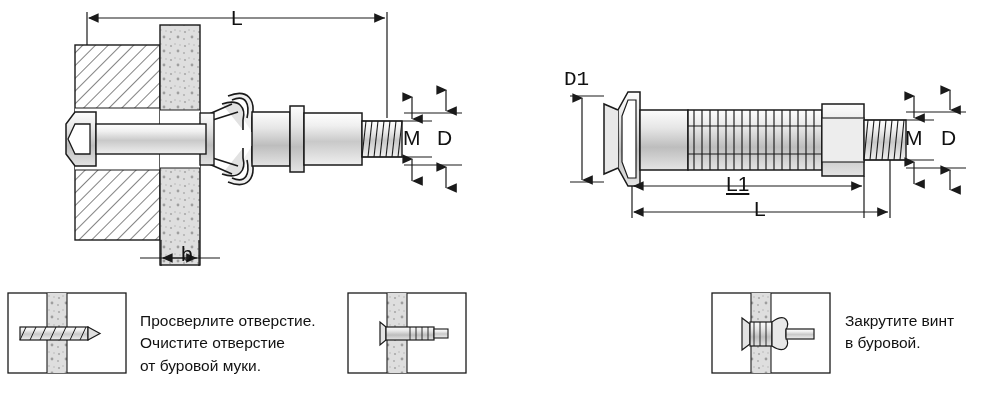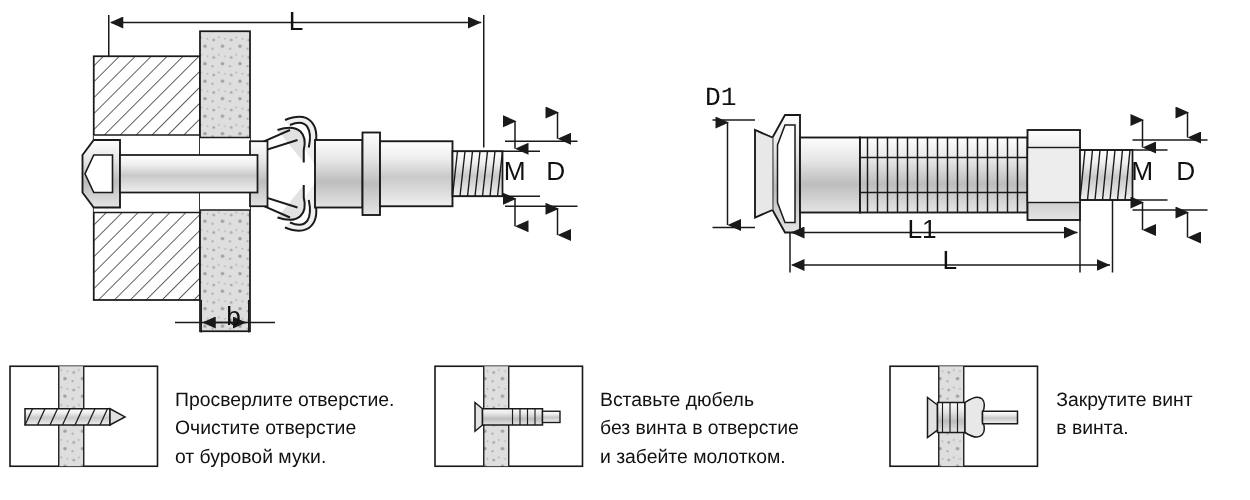--- a/index.html
+++ b/index.html
@@ -306,27 +306,24 @@
       </g>
     </g>
   </svg>
 
   <div class="dim-label" style="left:231px;top:6px;">L</div>
   <div class="dim-label" style="left:181px;top:242px;">b</div>
   <div class="dim-label" style="left:403px;top:126px;">M</div>
   <div class="dim-label" style="left:437px;top:126px;">D</div>
 
   <div class="dim-label" style="left:564px;top:68px;font-family:Liberation Mono, monospace;">D1</div>
-  <div class="dim-label" style="left:726px;top:172px;">L1</div>
+  <div class="dim-label" style="left:726px;top:172px;text-decoration:underline;">L1</div>
   <div class="dim-label" style="left:754px;top:197px;">L</div>
   <div class="dim-label" style="left:905px;top:126px;">M</div>
   <div class="dim-label" style="left:941px;top:126px;">D</div>
 
   <div class="step-text" style="left:140px;top:310px;">Просверлите отверстие.
 Очистите отверстие
 от буровой муки.</div>
-  <div class="step-text" style="left:480px;top:310px;">Вставьте дюбель
-без винта в отверстие
-и забейте молотком.</div>
   <div class="step-text" style="left:845px;top:310px;">Закрутите винт
-в винта.</div>
+в буровой.</div>
 
 </div>
 
 </body></html>

